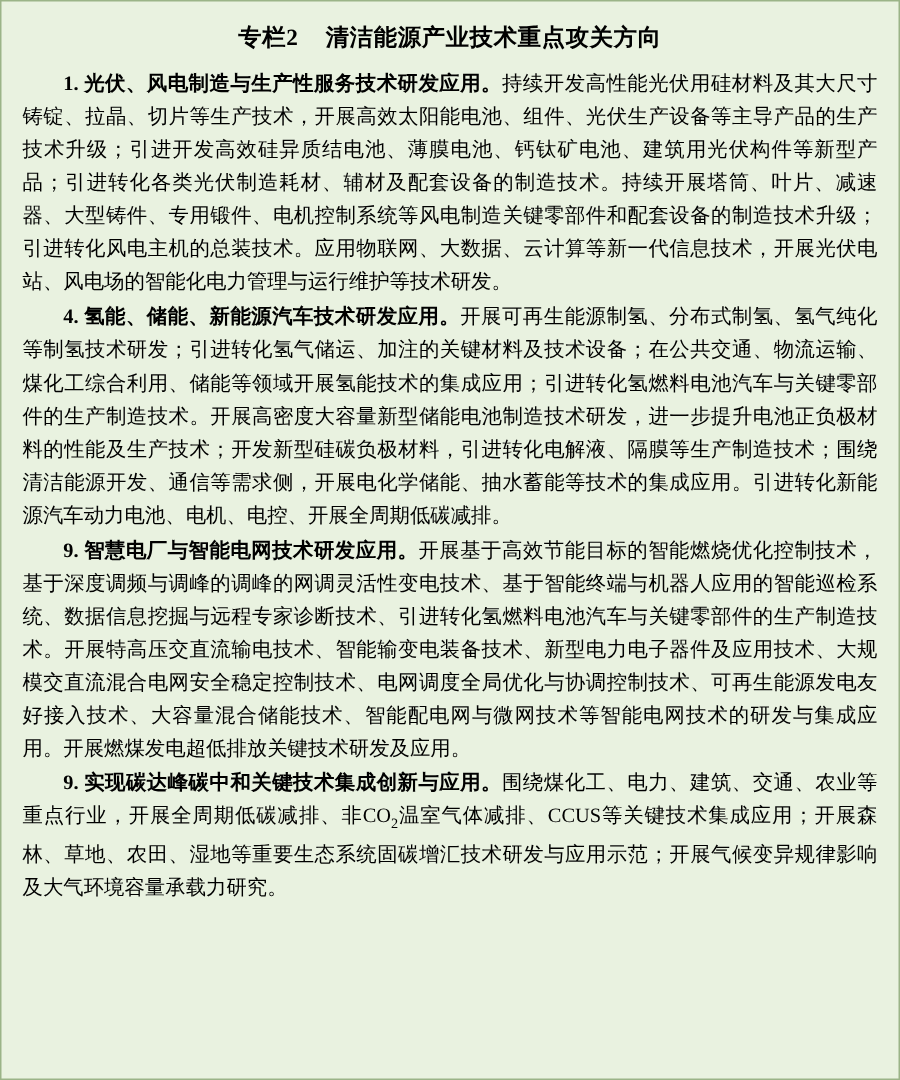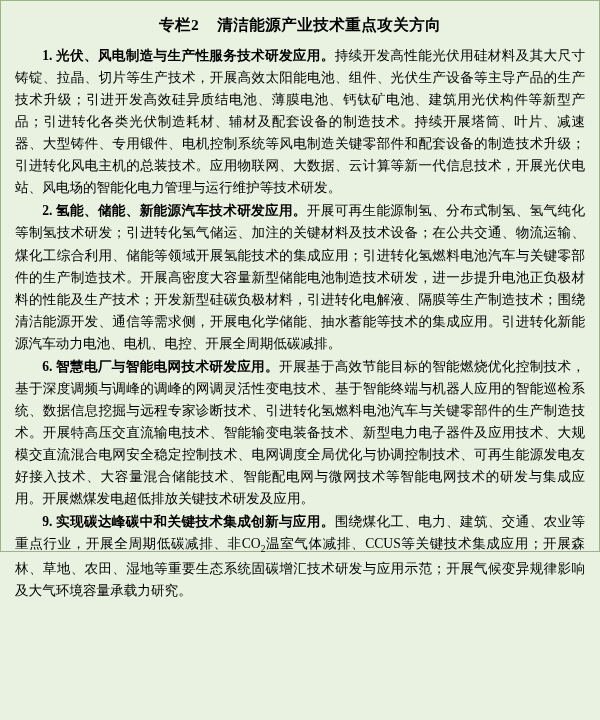--- a/index.html
+++ b/index.html
@@ -10,21 +10,21 @@
     width: 600px;
     height: 720px;
     background: #e9f2e0;
     font-family: "Liberation Serif", "DejaVu Serif", serif;
     color: #000;
     overflow: hidden;
   }
   .page {
     position: relative;
     width: 600px;
-    height: 552px;
+    height: 720px;
     background: #e9f2e0;
     box-sizing: border-box;
     border: 1px solid #9bb488;
     padding: 10px 14px 0 14px;
   }
   .title {
     text-align: center;
     font-size: 15.5px;
     font-weight: bold;
     letter-spacing: 0.5px;
@@ -58,20 +58,20 @@
 <div class="page">
 
   <div class="title">
     <span class="t-num">专栏2</span><span>清洁能源产业技术重点攻关方向</span>
   </div>
 
   <div class="body">
 
     <p class="para"><span class="lead">1. 光伏、风电制造与生产性服务技术研发应用。</span><span>持续开发高性能光伏用硅材料及其大尺寸铸锭、拉晶、切片等生产技术，开展高效太阳能电池、组件、光伏生产设备等主导产品的生产技术升级；引进开发高效硅异质结电池、薄膜电池、钙钛矿电池、建筑用光伏构件等新型产品；引进转化各类光伏制造耗材、辅材及配套设备的制造技术。持续开展塔筒、叶片、减速器、大型铸件、专用锻件、电机控制系统等风电制造关键零部件和配套设备的制造技术升级；引进转化风电主机的总装技术。应用物联网、大数据、云计算等新一代信息技术，开展光伏电站、风电场的智能化电力管理与运行维护等技术研发。</span></p>
 
-    <p class="para"><span class="lead">2. 氢能、储能、新能源汽车技术研发应用。</span><span>开展可再生能源制氢、分布式制氢、氢气纯化等制氢技术研发；引进转化氢气储运、加注的关键材料及技术设备；在公共交通、物流运输、煤化工综合利用、储能等领域开展氢能技术的集成应用；引进转化氢燃料电池汽车与关键零部件的生产制造技术。开展高密度大容量新型储能电池制造技术研发，进一步提升电池正负极材料的性能及生产技术；开发新型硅碳负极材料，引进转化电解液、隔膜等生产制造技术；围绕清洁能源开发、通信等需求侧，开展电化学储能、抽水蓄能等技术的集成应用。引进转化新能源汽车动力电池、电机、电控、开展全周期低碳减排。</span></p>
+    <p class="para"><span class="lead">4. 氢能、储能、新能源汽车技术研发应用。</span><span>开展可再生能源制氢、分布式制氢、氢气纯化等制氢技术研发；引进转化氢气储运、加注的关键材料及技术设备；在公共交通、物流运输、煤化工综合利用、储能等领域开展氢能技术的集成应用；引进转化氢燃料电池汽车与关键零部件的生产制造技术。开展高密度大容量新型储能电池制造技术研发，进一步提升电池正负极材料的性能及生产技术；开发新型硅碳负极材料，引进转化电解液、隔膜等生产制造技术；围绕清洁能源开发、通信等需求侧，开展电化学储能、抽水蓄能等技术的集成应用。引进转化新能源汽车动力电池、电机、电控、开展全周期低碳减排。</span></p>
 
-    <p class="para"><span class="lead">6. 智慧电厂与智能电网技术研发应用。</span><span>开展基于高效节能目标的智能燃烧优化控制技术，基于深度调频与调峰的调峰的网调灵活性变电技术、基于智能终端与机器人应用的智能巡检系统、数据信息挖掘与远程专家诊断技术、引进转化氢燃料电池汽车与关键零部件的生产制造技术。开展特高压交直流输电技术、智能输变电装备技术、新型电力电子器件及应用技术、大规模交直流混合电网安全稳定控制技术、电网调度全局优化与协调控制技术、可再生能源发电友好接入技术、大容量混合储能技术、智能配电网与微网技术等智能电网技术的研发与集成应用。开展燃煤发电超低排放关键技术研发及应用。</span></p>
+    <p class="para"><span class="lead">9. 智慧电厂与智能电网技术研发应用。</span><span>开展基于高效节能目标的智能燃烧优化控制技术，基于深度调频与调峰的调峰的网调灵活性变电技术、基于智能终端与机器人应用的智能巡检系统、数据信息挖掘与远程专家诊断技术、引进转化氢燃料电池汽车与关键零部件的生产制造技术。开展特高压交直流输电技术、智能输变电装备技术、新型电力电子器件及应用技术、大规模交直流混合电网安全稳定控制技术、电网调度全局优化与协调控制技术、可再生能源发电友好接入技术、大容量混合储能技术、智能配电网与微网技术等智能电网技术的研发与集成应用。开展燃煤发电超低排放关键技术研发及应用。</span></p>
 
     <p class="para"><span class="lead">9. 实现碳达峰碳中和关键技术集成创新与应用。</span><span>围绕煤化工、电力、建筑、交通、农业等重点行业，开展全周期低碳减排、非CO</span><sub>2</sub><span>温室气体减排、CCUS等关键技术集成应用；开展森林、草地、农田、湿地等重要生态系统固碳增汇技术研发与应用示范；开展气候变异规律影响及大气环境容量承载力研究。</span></p>
 
   </div>
 </div>
 
 </body></html>

